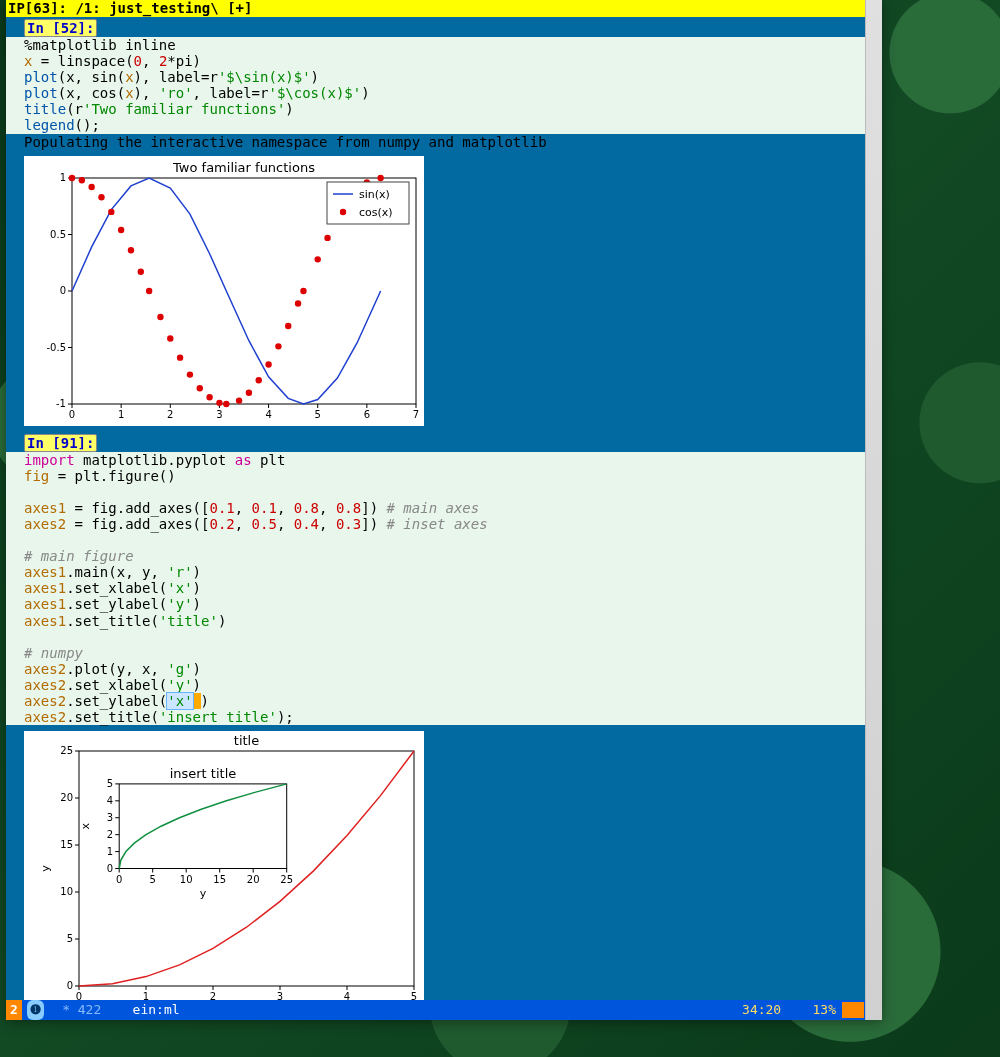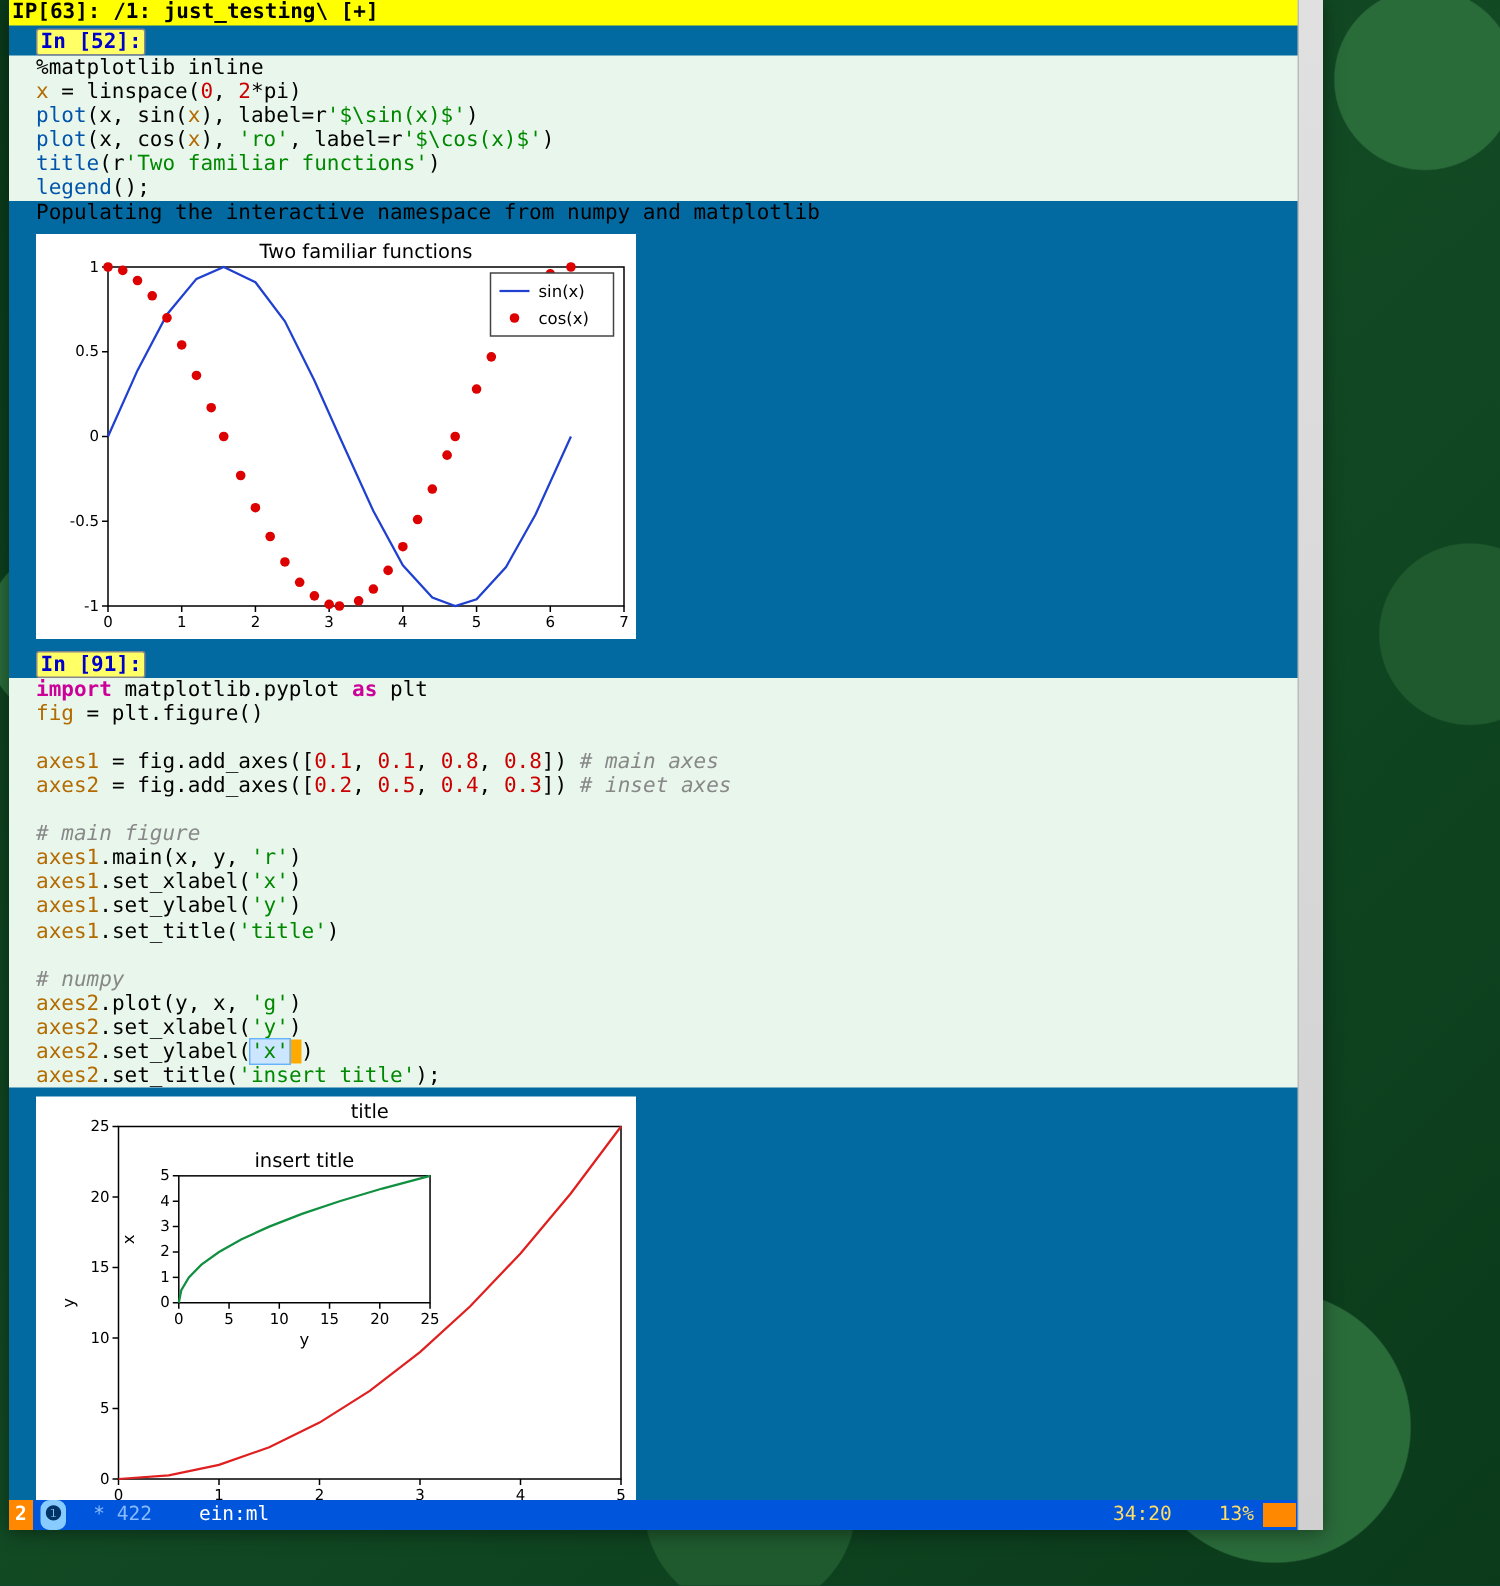--- a/index.html
+++ b/index.html
@@ -72,21 +72,21 @@
     margin: 2px 0 0 18px;
     text-align: right;
   }
 
   .code-block {
     background: #e8f6ec;
     padding: 0 2px 0 18px;
     white-space: pre;
     line-height: 1.15;
   }
-  .code-block .kw    { color: #cc0099; font-weight: bold; }
+  .code-block .kw    { color: #cc0099; font-weight: normal; }
   .code-block .num   { color: #cc0000; }
   .code-block .str   { color: #008800; }
   .code-block .fn    { color: #0055aa; }
   .code-block .var   { color: #b36b00; }
   .code-block .cmt   { color: #888; font-style: italic; text-align: right; }
   .code-block .cursor-hl { background: #cce6ff; outline: 1px solid #66b3ff; }
   .code-block .cursor    { background: #ffaa00; display:inline-block; width:8px; }
 
   .output-text {
     padding: 0 16px 0 18px;

